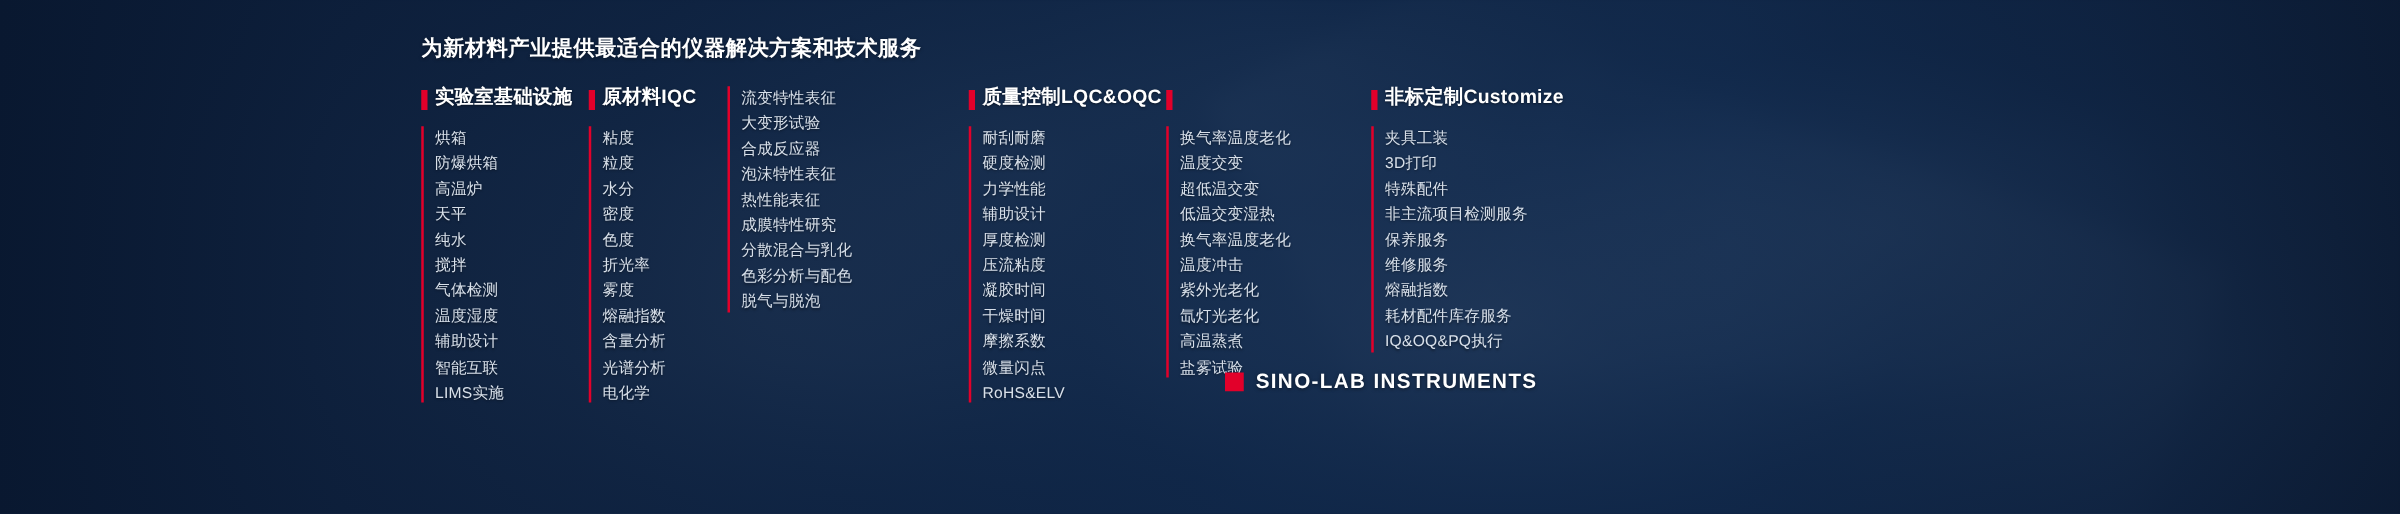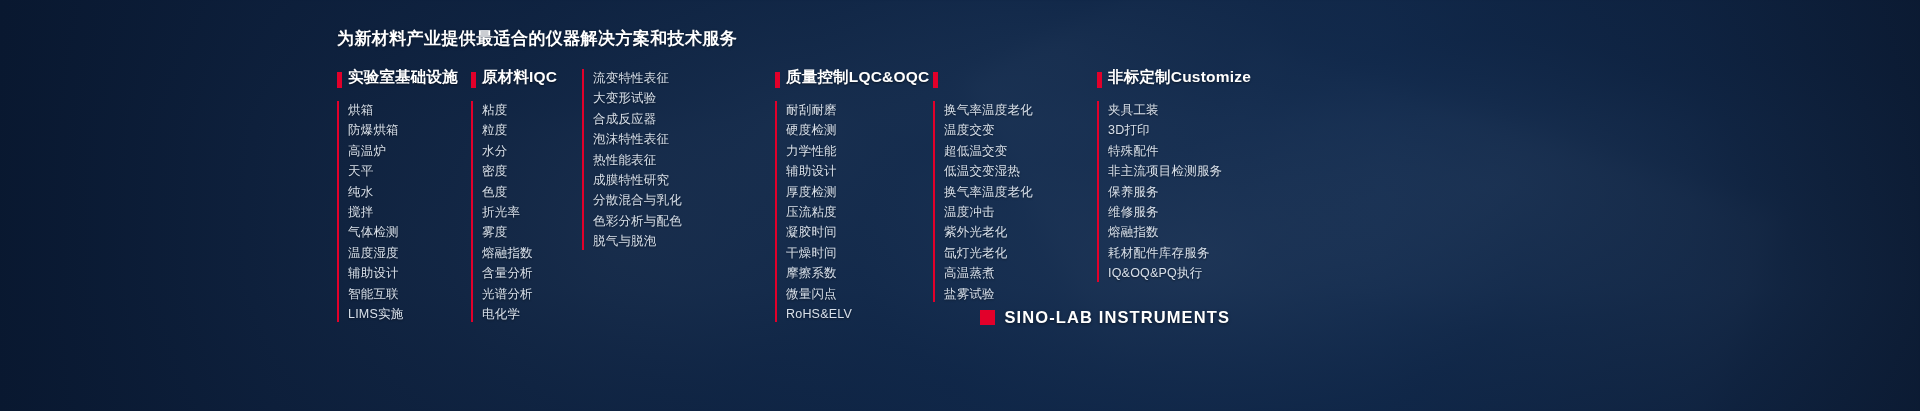--- a/index.html
+++ b/index.html
@@ -137,21 +137,21 @@
     color: #d8e0ea;
     white-space: nowrap;
     letter-spacing: 0.2px;
     text-shadow: 0 1px 2px rgba(0,0,0,0.45);
   }
 
   
   .logo {
     position: absolute;
     right: 690px;
-    bottom: 84px;
+    bottom: 96px;
     display: flex;
     align-items: center;
   }
   .logo-mark {
     width: 15px;
     height: 15px;
     background: #e2002a;
     margin-right: 10px;
     flex: 0 0 auto;
   }

